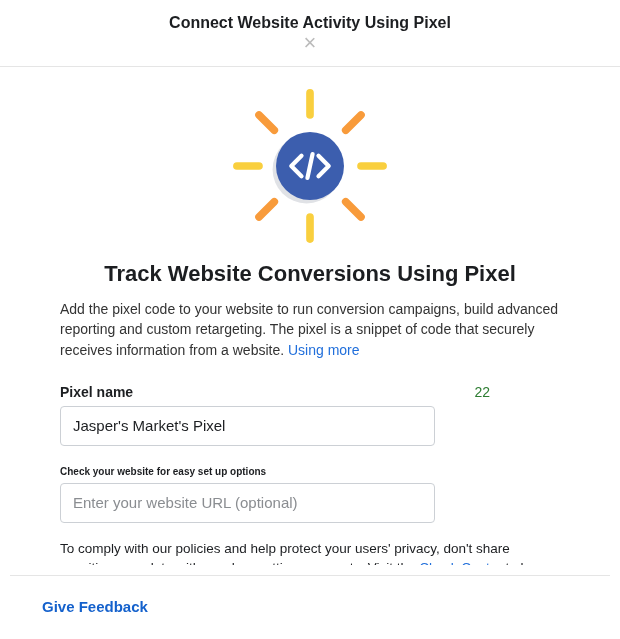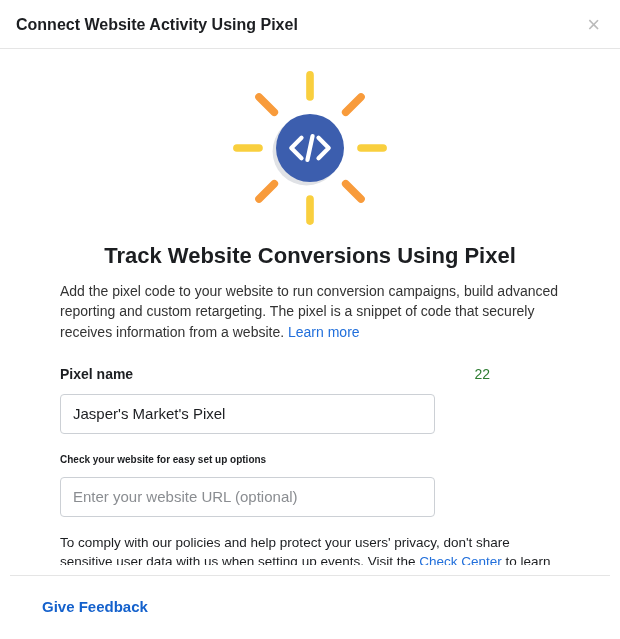--- a/index.html
+++ b/index.html
@@ -1,35 +1,35 @@
 <!DOCTYPE html>
 <html><head>
 <meta charset="utf-8">
 <style>
   * { box-sizing: border-box; margin: 0; padding: 0; }
   html, body { width: 620px; height: 639px; font-family: Helvetica, Arial, sans-serif; background: #fff; color: #1c1e21; }
   .dialog { width: 620px; height: 639px; display: flex; flex-direction: column; }
-  .header { display: flex; align-items: center; justify-content: space-between; padding: 14px 16px 12px 16px; border-bottom: 1px solid #e5e5e5; }
+  .header { display: flex; align-items: center; justify-content: space-between; padding: 14px 16px 12px 16px; border-bottom: 1px solid #e5e5e5; flex-direction: column; }
   .header-title { font-size: 16px; font-weight: 700; color: #1c1e21; }
   .close-btn { background: none; border: none; font-size: 22px; line-height: 1; color: #bbb; cursor: pointer; padding: 0 4px; }
 
   .body { flex: 1; padding: 0 60px; overflow: hidden; display: flex; flex-direction: column; }
 
   .hero { display: flex; justify-content: center; padding: 14px 0 10px 0; }
   .hero svg { width: 170px; height: 170px; display: block; }
 
   .main-title { text-align: center; font-size: 22px; font-weight: 700; color: #1c1e21; margin-bottom: 12px; }
   .intro { font-size: 14px; line-height: 1.45; color: #333; }
   .link { color: #216fdb; text-decoration: none; cursor: pointer; }
 
   .field-row { display: flex; align-items: baseline; justify-content: space-between; margin-top: 24px; }
   .field-label { font-size: 14px; font-weight: 700; color: #1c1e21; }
   .counter { font-size: 14px; color: #2e7d32; font-weight: 400; padding-right: 70px; }
 
-  .input-wrap { margin-top: 12px; width: 375px; }
+  .input-wrap { margin-top: 6px; width: 375px; }
   .text-input {
     width: 100%; height: 40px; border: 1px solid #ccd0d5; border-radius: 4px;
     padding: 0 12px; font-size: 15px; color: #1c1e21; outline: none;
   }
   .text-input::placeholder { color: #8a8d91; }
 
   .field2-label { font-size: 10px; font-weight: 700; margin-top: 20px; }
 
   .policy { font-size: 13.5px; line-height: 1.45; color: #1c1e21; margin-top: 16px; }
 
@@ -83,21 +83,21 @@
           <polyline points="90,88 78,100 90,112"></polyline>
           <polyline points="110,88 122,100 110,112"></polyline>
           <line x1="103" y1="86" x2="97" y2="114"></line>
         </g>
       </svg>
     </div>
 
     <div class="main-title">Track Website Conversions Using Pixel</div>
 
     <p class="intro">
-      <span>Add the pixel code to your website to run conversion campaigns, build advanced reporting and custom retargeting. The pixel is a snippet of code that securely receives information from a website. </span><a class="link">Learn more</a>
+      <span>Add the pixel code to your website to run conversion campaigns, build advanced reporting and custom retargeting. The pixel is a snippet of code that securely receives information from a website. </span><a class="link">Using more</a>
     </p>
 
     <div class="field-row">
       <div class="field-label">Pixel name</div>
       <div class="counter">22</div>
     </div>
     <div class="input-wrap">
       <input type="text" class="text-input" value="Jasper's Market's Pixel" style="">
     </div>
 

